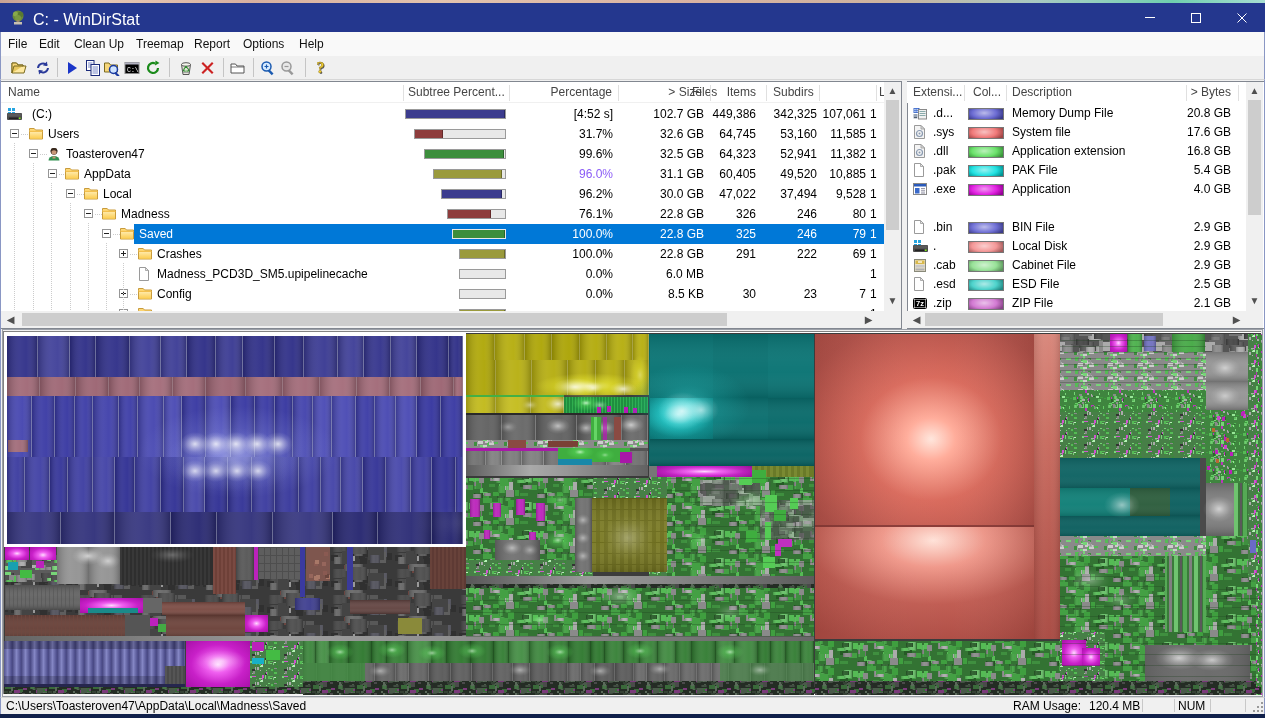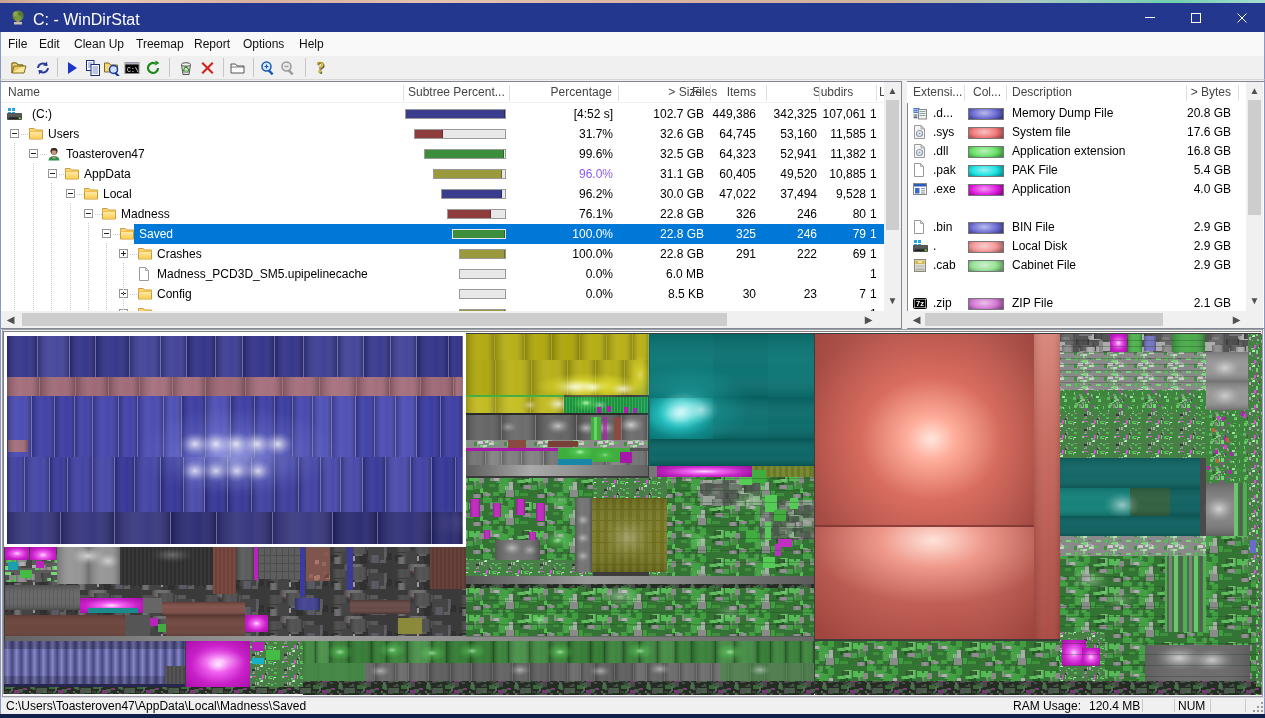--- a/index.html
+++ b/index.html
@@ -136,21 +136,21 @@
   </svg>
 <div id="client"></div>
 <div class="pane" style="left:1px;top:81px;width:901px;height:248px;border:1px solid #828790;border-left:none"></div>
 <div style="position:absolute;left:1px;top:82px;width:883px;height:21px;background:#fff;border-bottom:1px solid #f0f0f0"></div>
 <div class="hdr" style="left:8px;top:82px">Name</div>
 <div class="hdr" style="left:408px;top:82px">Subtree Percent...</div>
 <div class="hdr" style="left:492px;top:82px;width:120px;text-align:right">Percentage</div>
 <div class="hdr" style="left:582px;top:82px;width:120px;text-align:right">&gt; Size</div>
 <div class="hdr" style="left:636px;top:82px;width:120px;text-align:right">Items</div>
 <div class="hdr" style="left:692px;top:82px;width:120px;">Files</div>
-<div class="hdr" style="left:773px;top:82px;width:120px;text-align:center">Subdirs</div>
+<div class="hdr" style="left:773px;top:82px;width:120px;text-align:left">Subdirs</div>
 <div class="hdr" style="left:879px;top:82px">L</div>
 <div class="hsep" style="left:403px;top:85px"></div>
 <div class="hsep" style="left:509px;top:85px"></div>
 <div class="hsep" style="left:618px;top:85px"></div>
 <div class="hsep" style="left:710px;top:85px"></div>
 <div class="hsep" style="left:766px;top:85px"></div>
 <div class="hsep" style="left:819px;top:85px"></div>
 <div class="hsep" style="left:876px;top:85px"></div>
 <div style="position:absolute;left:1px;top:103px;width:883px;height:208px;overflow:hidden">
 <div class="row" style="left:0;top:0.5px;width:883px">
@@ -529,20 +529,30 @@
         <rect x="1.5" y="1.5" width="11" height="12" fill="#e8e0c8" stroke="#8a8a7a"></rect>
         <rect x="2.5" y="2.5" width="9" height="3.5" fill="#d8b84a"></rect>
         <rect x="2.5" y="7" width="9" height="2.5" fill="#c8c8c8"></rect>
         <rect x="2.5" y="10.5" width="9" height="2" fill="#b0b0b0"></rect>
         <rect x="5" y="3.2" width="4" height="1.6" fill="#f8f0d8"></rect>
       </svg>
 <div style="position:absolute;left:26px">.cab</div>
 <div class="swatch" style="left:61px;background:radial-gradient(ellipse 60% 90% at 45% 40%, #ffffff99, #ffffff22 60%, #00000055),#88dd88"></div>
 <div style="position:absolute;left:105px">Cabinet File</div>
 <div class="cellr" style="left:234px;width:90px">2.9 GB</div>
+</div>
+<div class="row" style="left:0;top:171.2px;width:339px;height:19px;line-height:19px">
+<svg class="abs" style="left:6px;top:2px" width="11" height="14" viewBox="0 0 11 14">
+        <path d="M1.5 0.5 L7.5 0.5 L10.5 3.5 L10.5 13.5 L1.5 13.5 Z" fill="#fff" stroke="#9a9a9a"></path>
+        <path d="M7.5 0.5 L7.5 3.5 L10.5 3.5 Z" fill="#e8e8e8" stroke="#9a9a9a" stroke-width="0.8"></path>
+      </svg>
+<div style="position:absolute;left:26px">.esd</div>
+<div class="swatch" style="left:61px;background:radial-gradient(ellipse 60% 90% at 45% 40%, #ffffff99, #ffffff22 60%, #00000055),#33ccc4"></div>
+<div style="position:absolute;left:105px">ESD File</div>
+<div class="cellr" style="left:234px;width:90px">2.5 GB</div>
 </div>
 <div class="row" style="left:0;top:190.2px;width:339px;height:19px;line-height:19px">
 <svg class="abs" style="left:6px;top:2px" width="14" height="14" viewBox="0 0 14 14">
         <rect x="0.5" y="2.5" width="13" height="10" rx="1" fill="#fff" stroke="#000"></rect>
         <rect x="1.5" y="3.5" width="11" height="8" fill="#000"></rect>
         <text x="7" y="10.2" font-size="7.5" font-weight="bold" fill="#fff" text-anchor="middle" font-family="Liberation Sans">7z</text>
       </svg>
 <div style="position:absolute;left:26px">.zip</div>
 <div class="swatch" style="left:61px;background:radial-gradient(ellipse 60% 90% at 45% 40%, #ffffff99, #ffffff22 60%, #00000055),#cc66cc"></div>
 <div style="position:absolute;left:105px">ZIP File</div>

